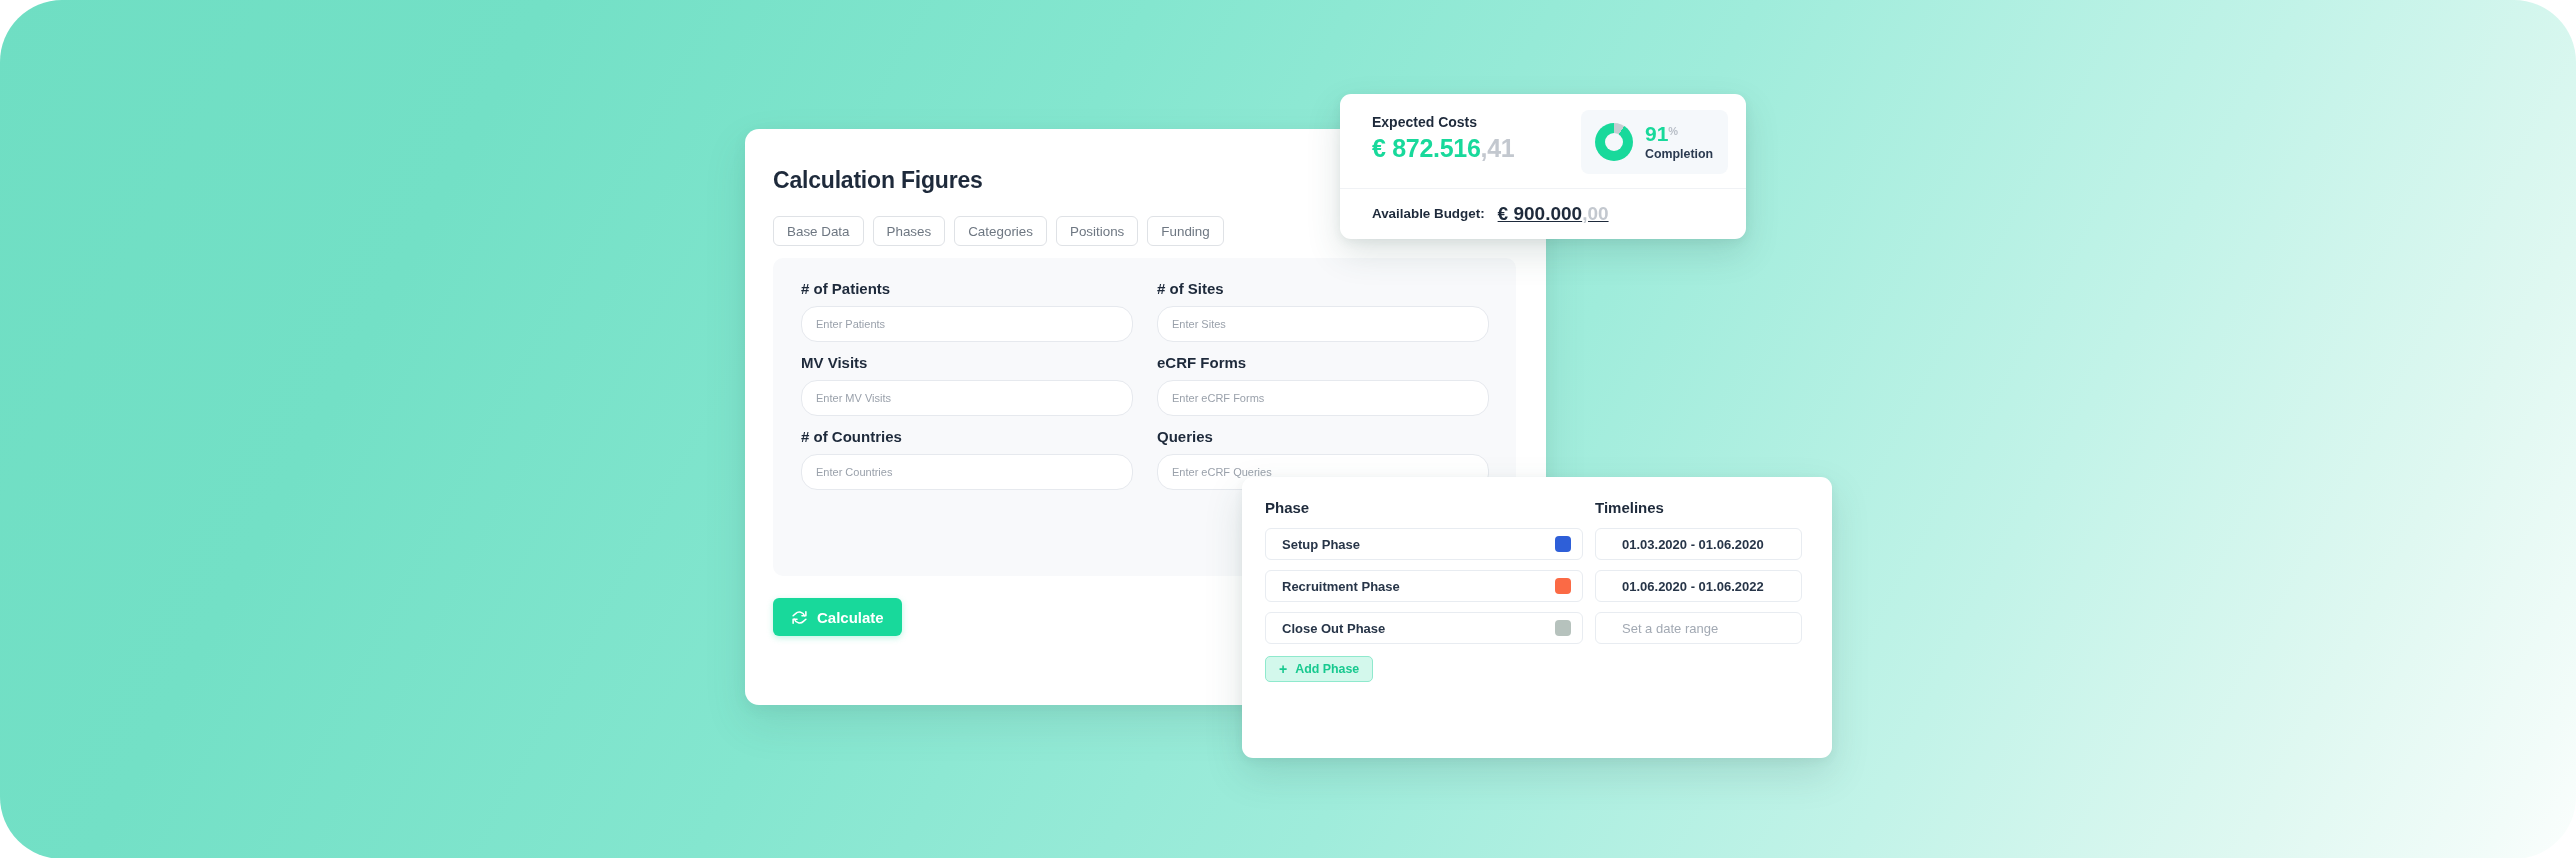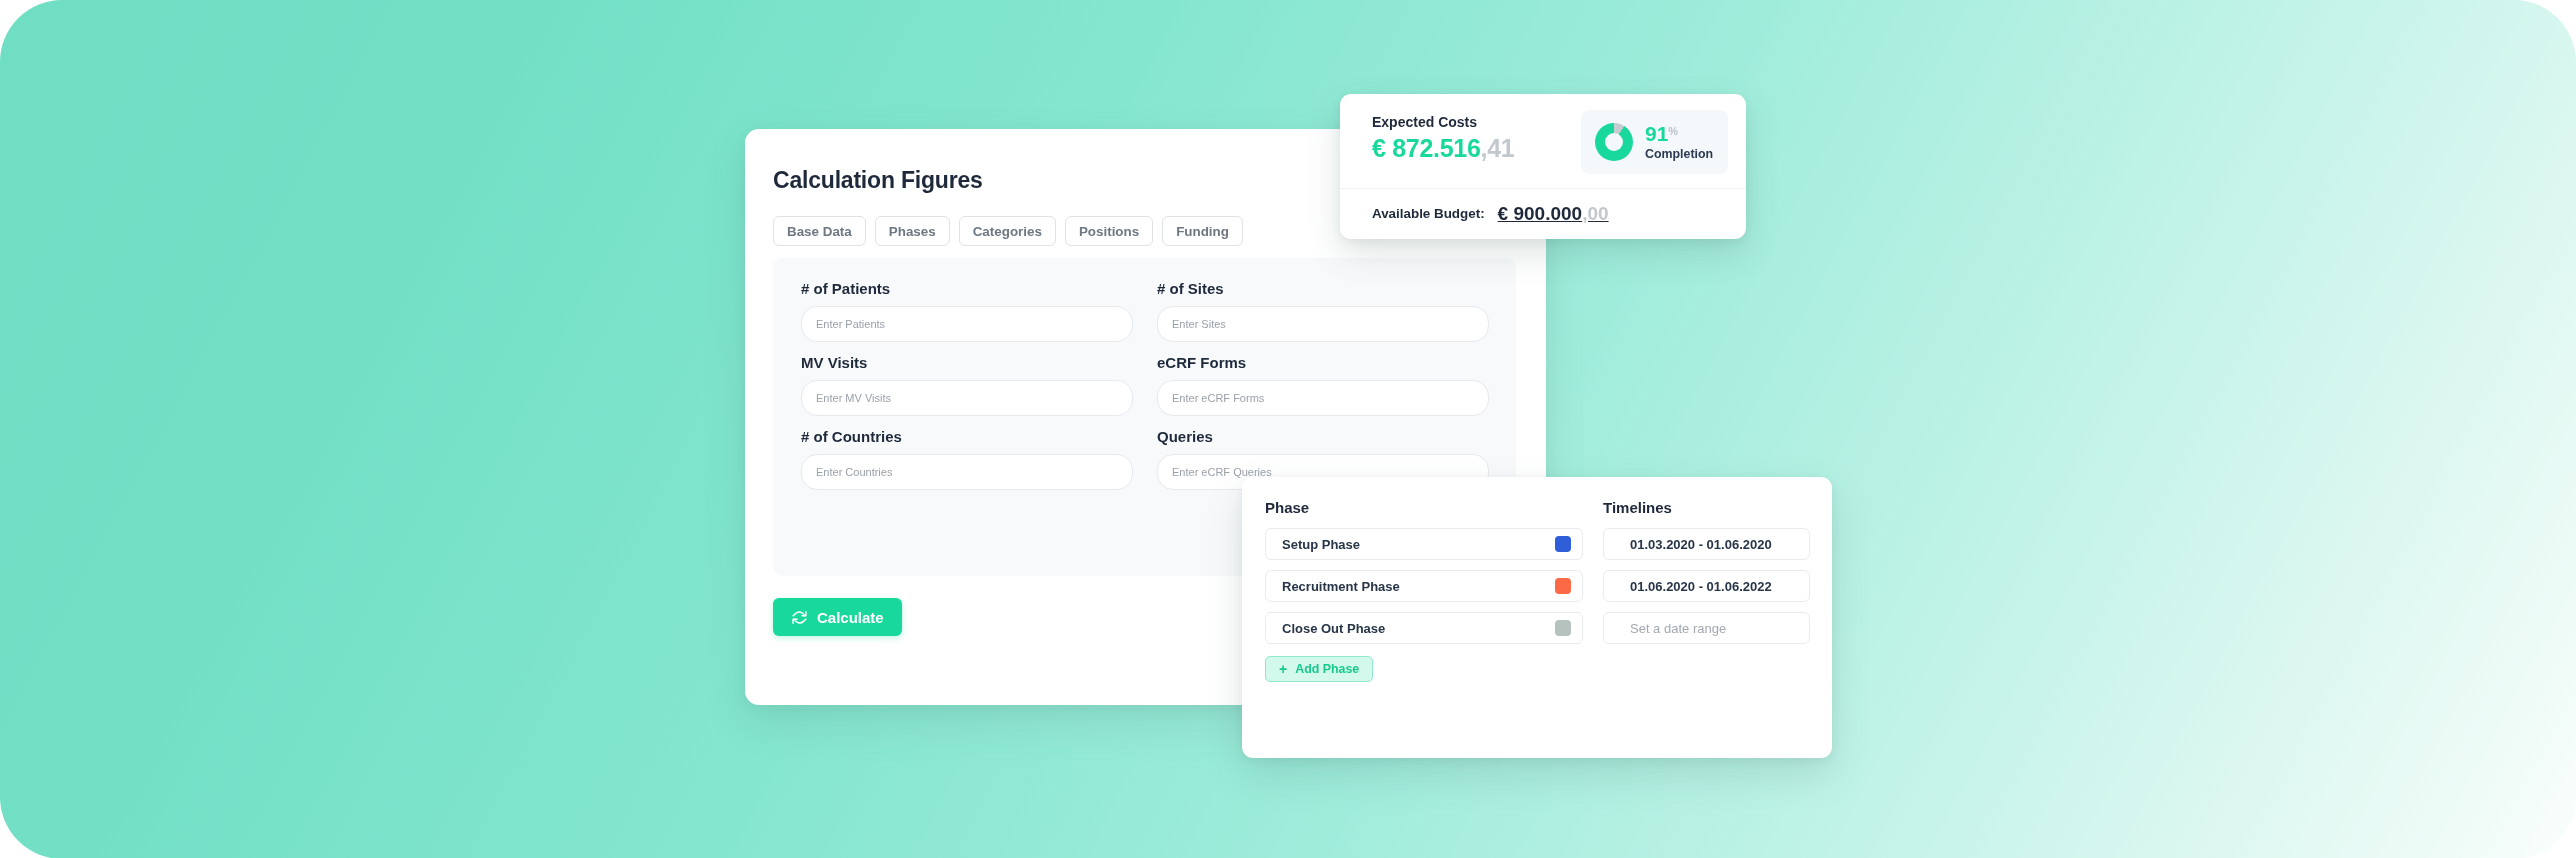--- a/index.html
+++ b/index.html
@@ -70,21 +70,20 @@
     background: #ffffff;
     border-radius: 6px;
     height: 30px;
     padding: 0 13px;
     display: flex;
     align-items: center;
     font-size: 13.4px;
     color: #6e7782;
     white-space: nowrap;
     cursor: pointer;
-    font-weight: bold;
   }
 
   
   #form-panel {
     position: absolute;
     left: 28px;
     top: 129px;
     width: 743px;
     height: 318px;
     background: #f8f9fb;
@@ -266,21 +265,21 @@
                 0 3px 10px rgba(50,90,80,0.07);
   }
 
   .phase-grid {
     position: absolute;
     left: 23px;
     top: 22px;
     width: 545px;
     display: grid;
     grid-template-columns: 318px 207px;
-    column-gap: 20px;
+    column-gap: 12px;
   }
 
   .col-head {
     font-size: 15px;
     font-weight: bold;
     color: #1e2a3b;
     margin-bottom: 12px;
   }
 
   .phase-row {

